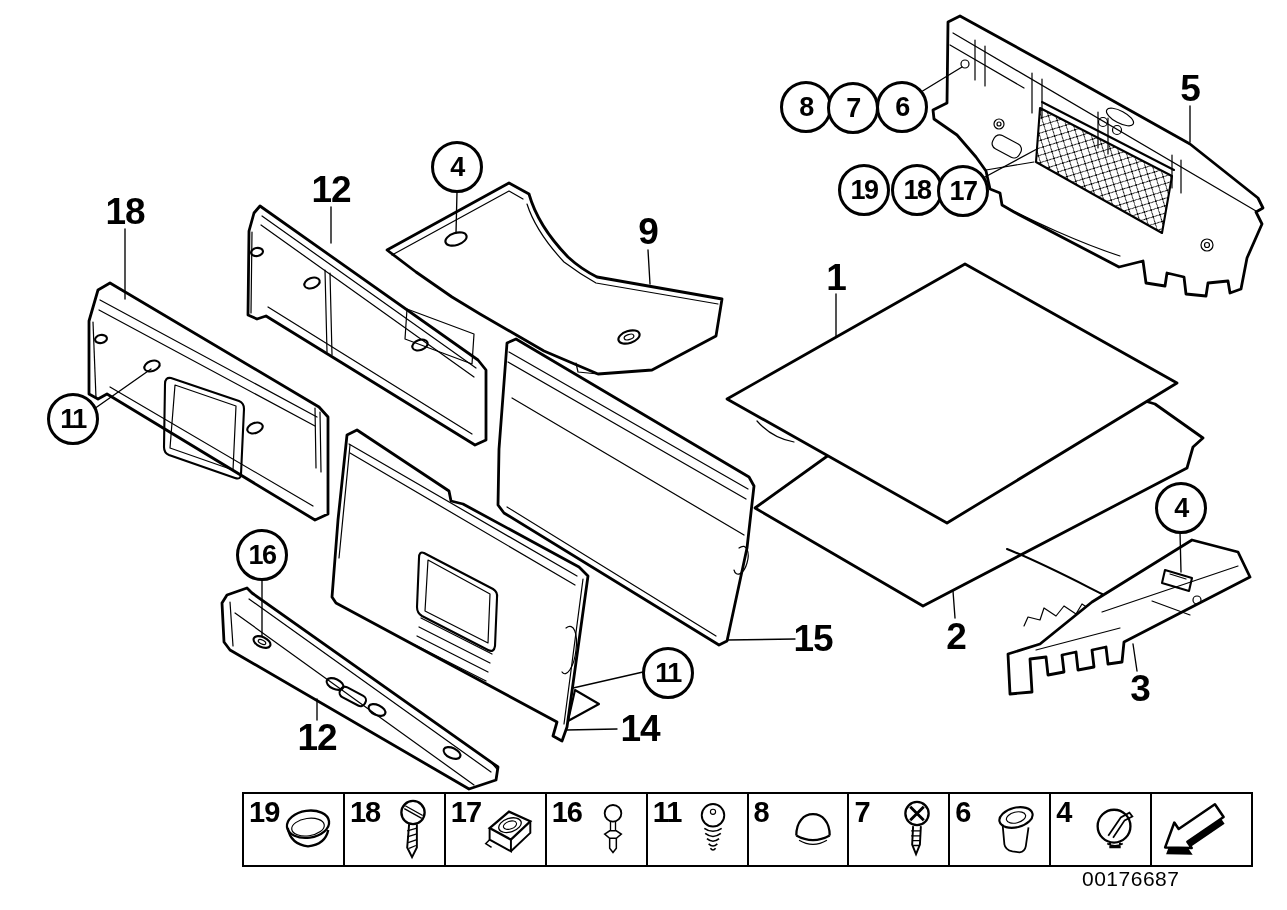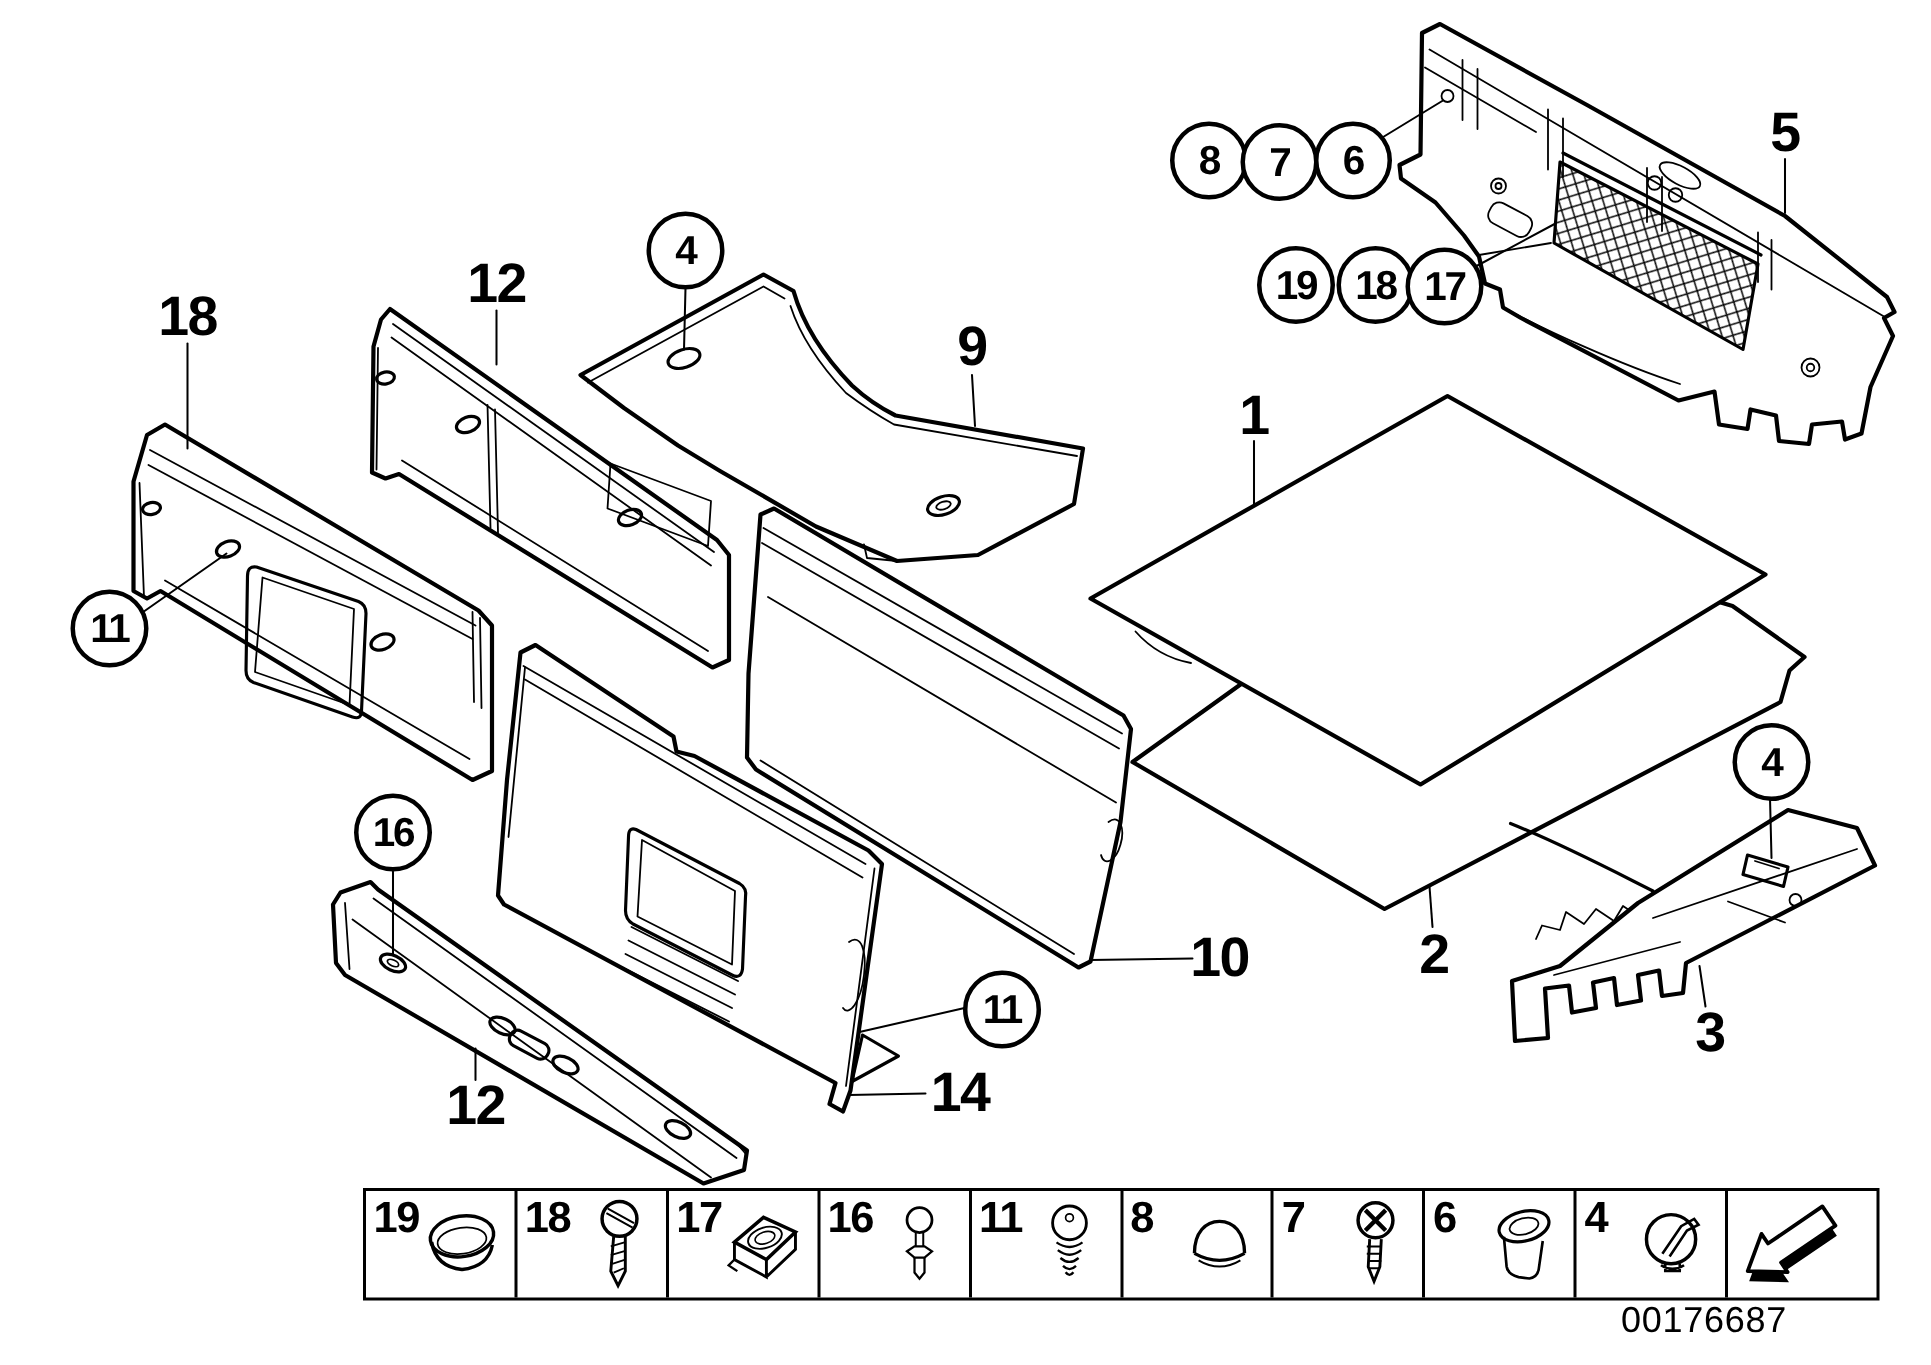--- a/index.html
+++ b/index.html
@@ -16,22 +16,22 @@
      background:#fff;display:flex;align-items:center;justify-content:center;
      font-size:27px;font-weight:bold;letter-spacing:-1.5px;transform:translate(-50%,-50%);cursor:pointer;}
   .legend{position:absolute;left:242px;top:792px;width:1011px;height:75px;
      border:2.2px solid #000;box-sizing:border-box;display:flex;background:#fff;}
   .cell{flex:1 1 0;border-left:2.2px solid #000;position:relative;display:flex;
      align-items:center;justify-content:flex-end;cursor:pointer;}
   .cell:first-child{border-left:none;}
   .cell .cnum{position:absolute;left:5px;top:2px;font-size:29px;font-weight:bold;letter-spacing:-1px;}
   .cell svg{margin-right:8px;}
   .cell.arrowcell{justify-content:center;}
-  .drawno{position:absolute;top:867px;left:1046px;width:180px;text-align:center;
-     font-size:24px;letter-spacing:0.5px;}
+  .drawno{position:absolute;top:867px;left:1082px;width:180px;text-align:left;
+     font-size:21px;letter-spacing:0.5px;}
 </style>
 </head>
 <body>
 
 <div class="stage">
 
   <svg class="art" width="1287" height="910" viewBox="0 0 1287 910">
     <defs>
       <pattern id="netp" patternUnits="userSpaceOnUse" width="10" height="10" patternTransform="rotate(28)">
         <path d="M0,0 L10,10 M10,0 L0,10" stroke="#000" stroke-width="1" fill="none"></path>
@@ -174,21 +174,21 @@
         <path d="M262,581 L262,636"></path>
       </g>
     </g>
   </svg>
 
   <div class="callout-plain" style="left:836px;top:277px">1</div>
   <div class="callout-plain" style="left:956px;top:636px">2</div>
   <div class="callout-plain" style="left:1140px;top:688px">3</div>
   <div class="callout-plain" style="left:1190px;top:88px">5</div>
   <div class="callout-plain" style="left:648px;top:231px">9</div>
-  <div class="callout-plain" style="left:813px;top:638px">10</div>
+  <div class="callout-plain" style="left:813px;top:638px">15</div>
   <div class="callout-plain" style="left:640px;top:728px">14</div>
   <div class="callout-plain" style="left:331px;top:189px">12</div>
   <div class="callout-plain" style="left:125px;top:211px">18</div>
   <div class="callout-plain" style="left:317px;top:737px">12</div>
 
   <div class="callout-circle" style="left:457px;top:167px">4</div>
   <div class="callout-circle" style="left:1181px;top:508px">4</div>
   <div class="callout-circle" style="left:806px;top:107px">8</div>
   <div class="callout-circle" style="left:853px;top:108px">7</div>
   <div class="callout-circle" style="left:902px;top:107px">6</div>

